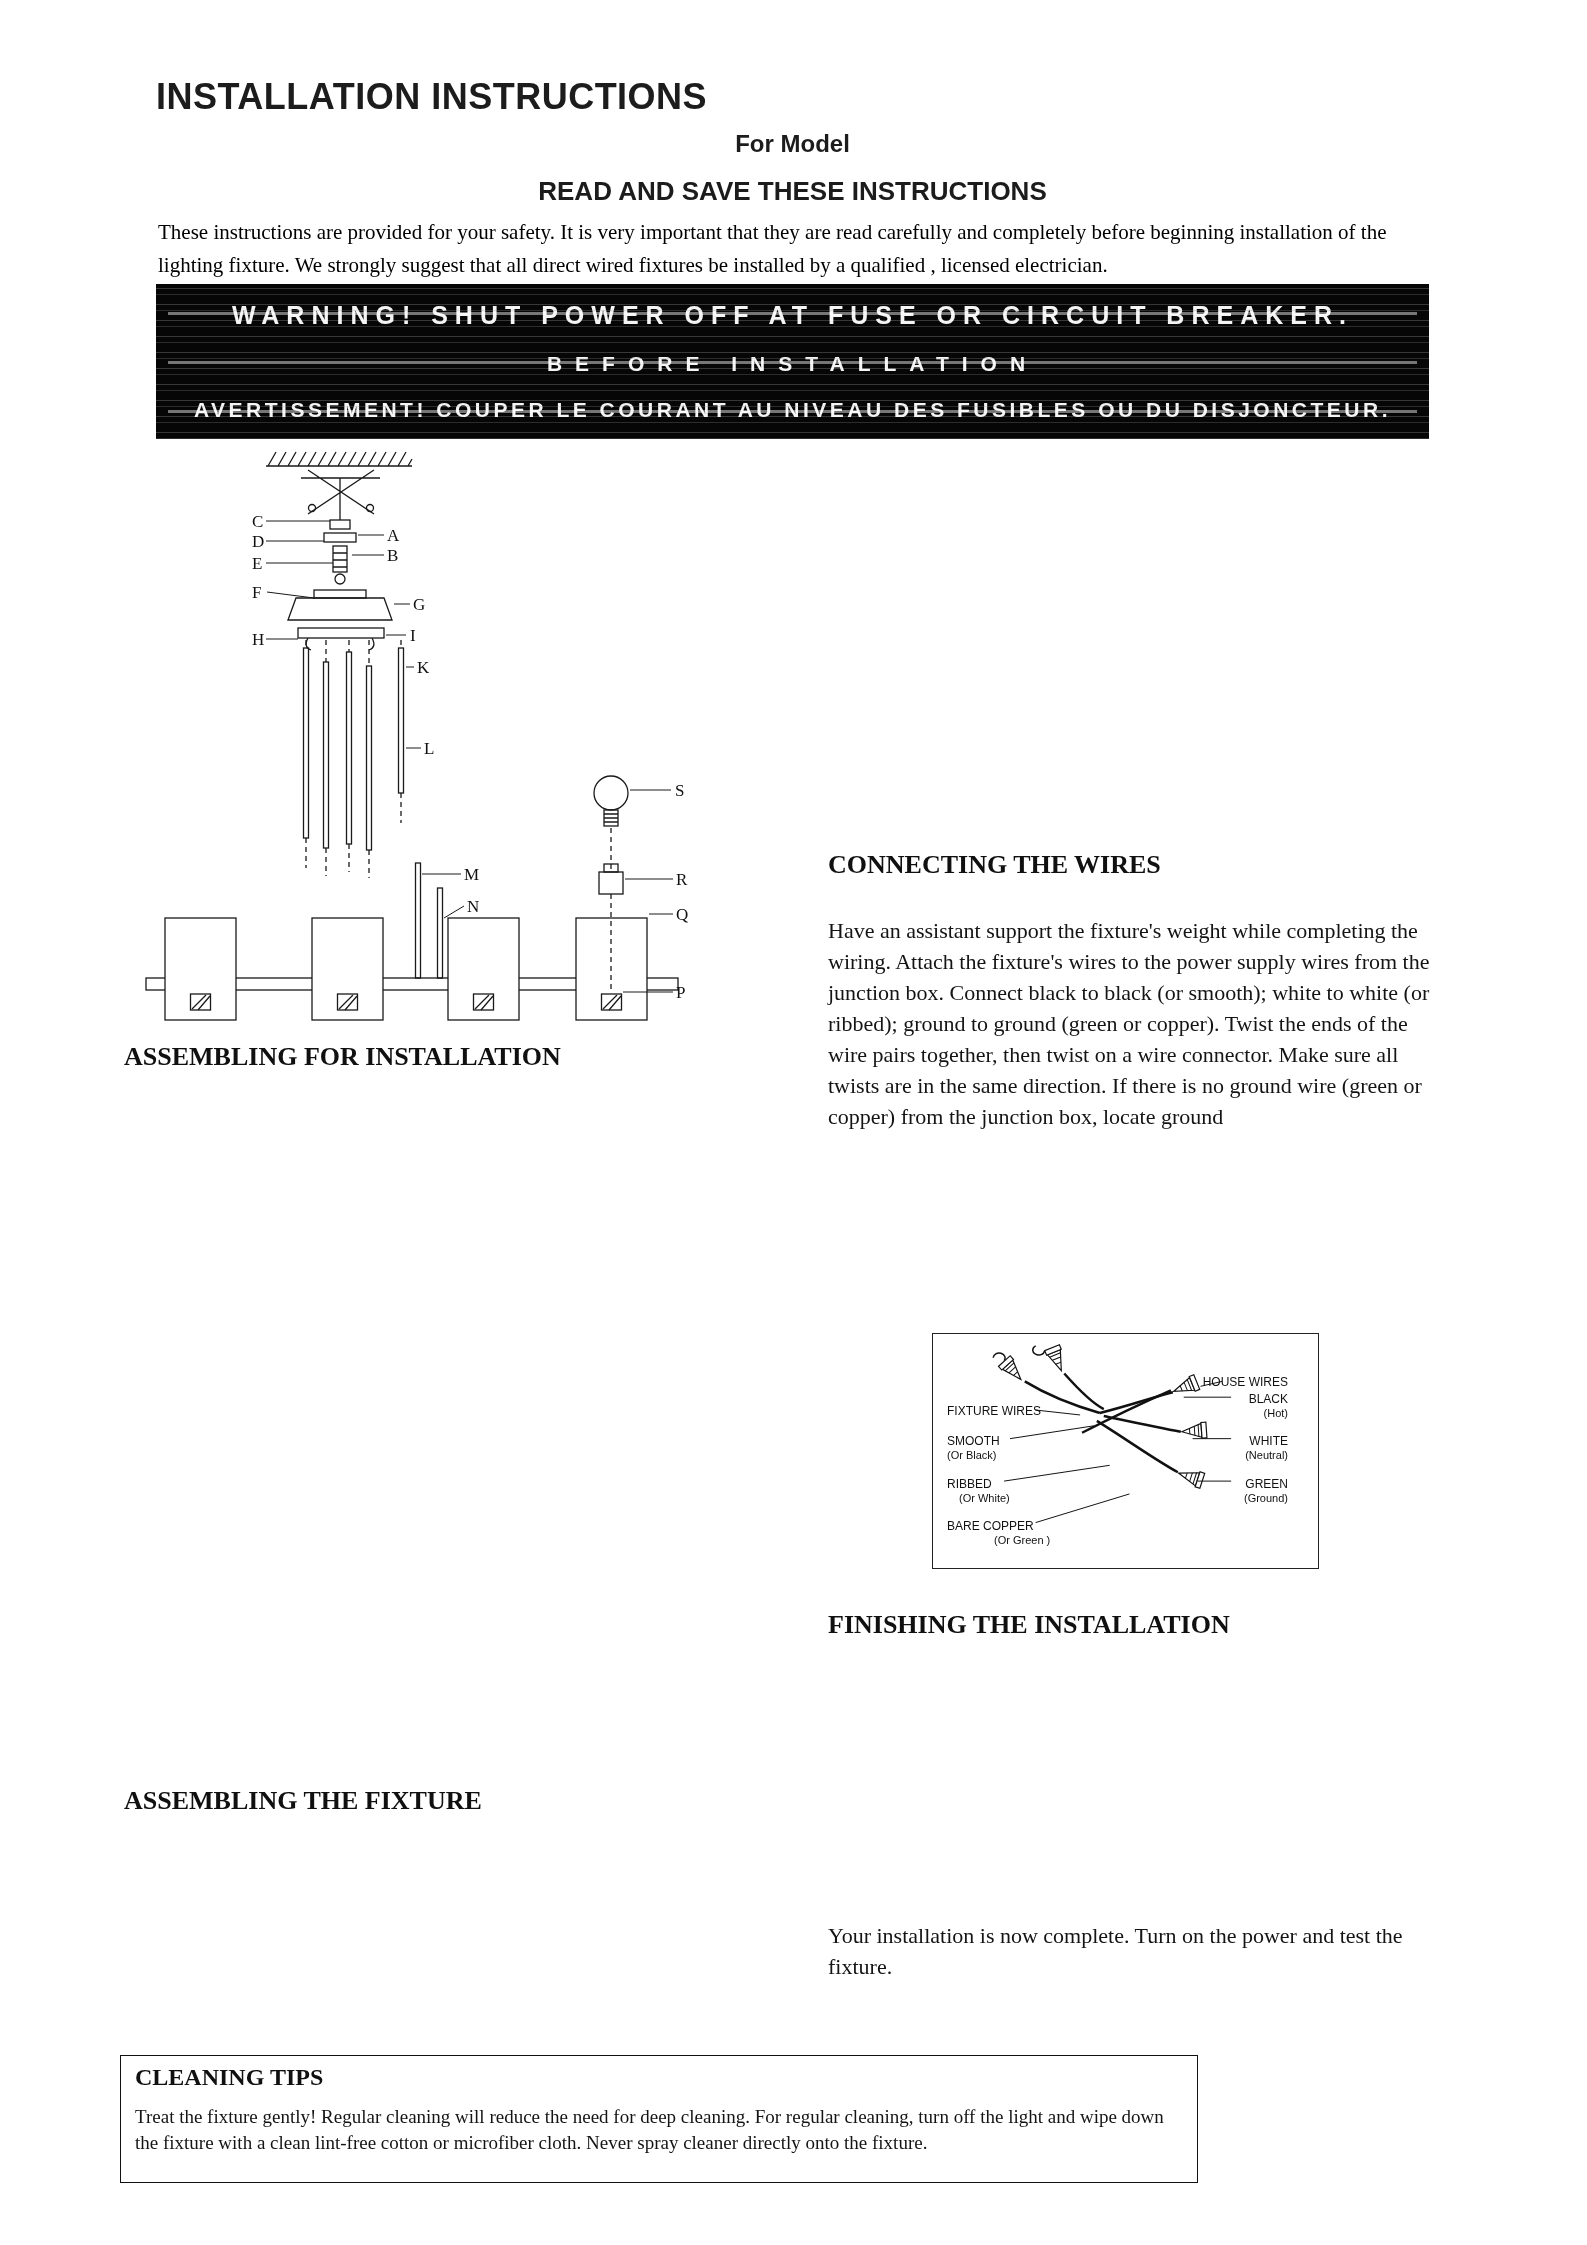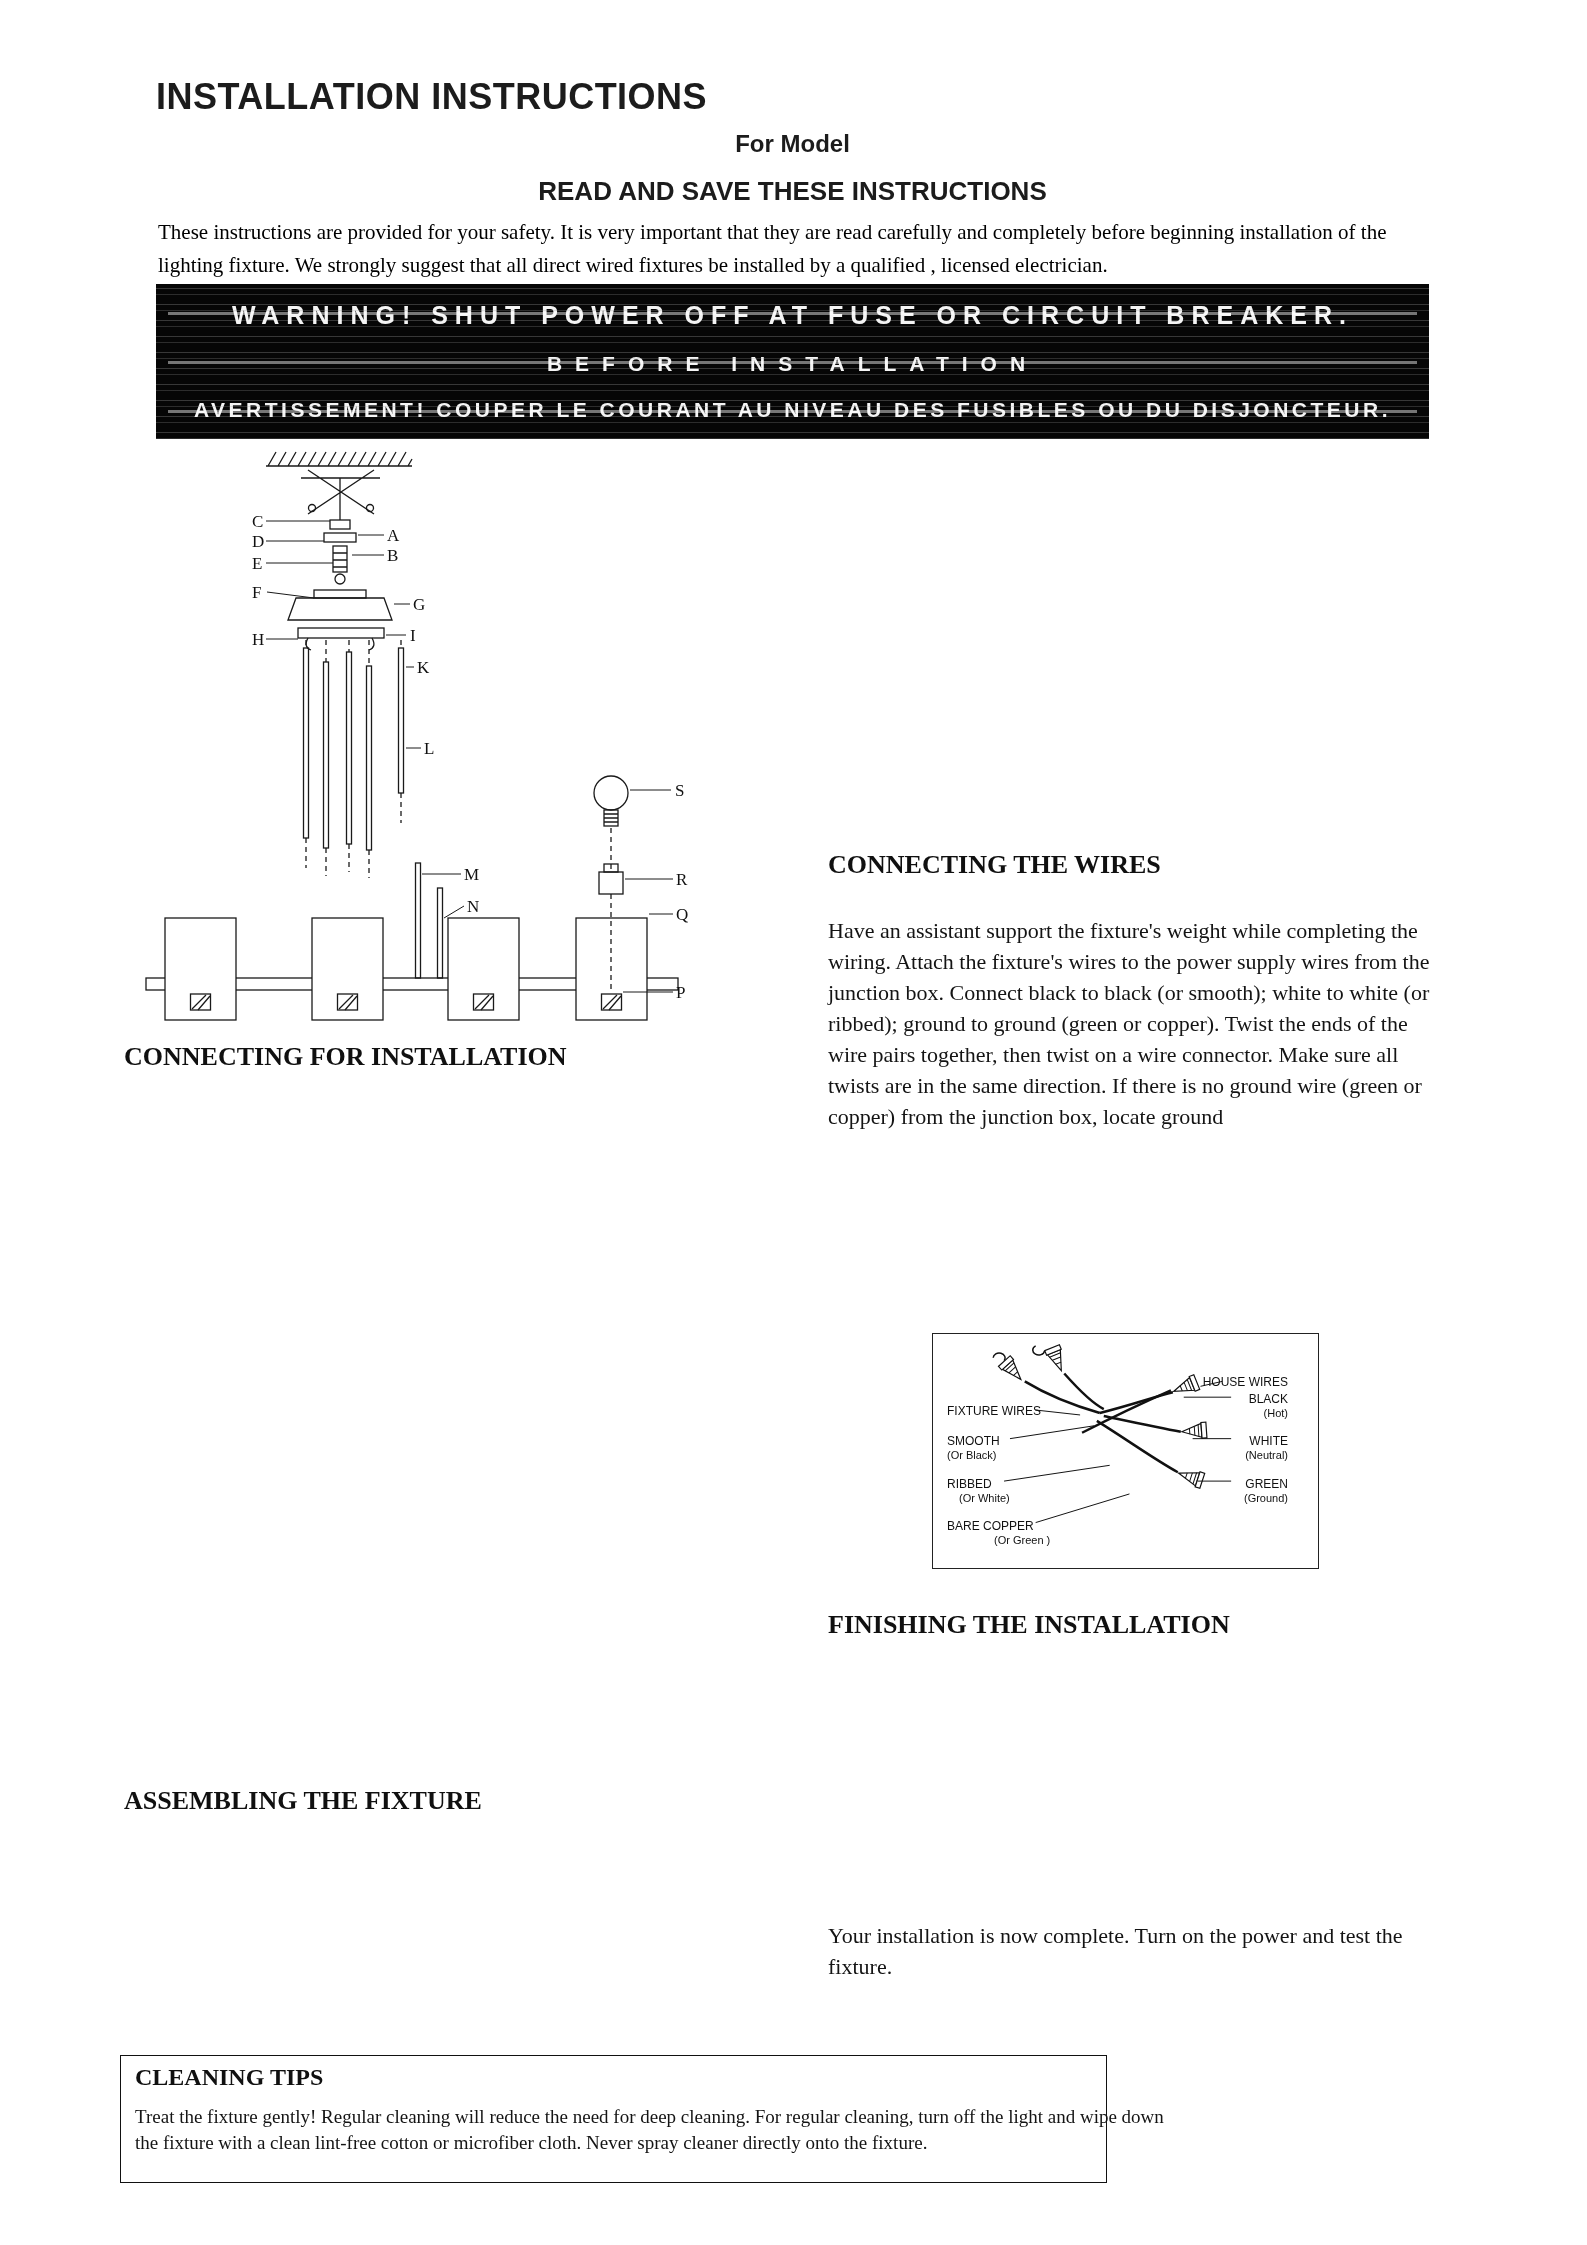--- a/index.html
+++ b/index.html
@@ -82,21 +82,21 @@
   }
   .wb-label{
     position:absolute;
     font-family:"Liberation Sans", sans-serif;
     font-size:12px; color:#111; white-space:nowrap;
   }
   .wb-sub{ font-size:11px; }
   .wb-right{ text-align:right; }
   
   .cleanbox{
-    left:120px; top:2055px; width:987px; height:128px;
+    left:120px; top:2055px; width:1078px; height:128px;
     border:1.6px solid #111; box-sizing:border-box; background:#fff;padding-left:32px;
   }
   .clean-title{
     position:absolute; left:14px; top:8px;
     font-weight:700; font-size:24px; color:#101010;
   }
   .clean-body{
     position:absolute; left:14px; top:48px; width:1040px;
     font-size:19px; line-height:26px; color:#141414;
   }
@@ -198,21 +198,21 @@
       <text x="306" y="306">L</text>
       <text x="346" y="432">M</text>
       <text x="349" y="464">N</text>
       <text x="557" y="348">S</text>
       <text x="558" y="437">R</text>
       <text x="558" y="472">Q</text>
       <text x="558" y="550">P</text>
     </g>
   </svg>
 
-  <div class="abs sec-h" style="left:124px; top:1042px;">CONNECTING FOR INSTALLATION</div>
+  <div class="abs sec-h" style="left:124px; top:1042px;">ASSEMBLING FOR INSTALLATION</div>
 
   <div class="abs sec-h" style="left:828px; top:850px;">CONNECTING THE WIRES</div>
   <div class="abs body-text" style="left:828px; top:915px; width:616px;">Have an assistant support the fixture's weight while completing the wiring. Attach the fixture's wires to the power supply wires from the junction box. Connect black to black (or smooth); white to white (or ribbed); ground to ground (green or copper). Twist the ends of the wire pairs together, then twist on a wire connector.  Make sure all twists are in the same direction. If there is no ground wire (green or copper) from the junction box, locate ground</div>
 
   <div class="abs wirebox">
     <svg viewBox="0 0 387 236" width="384" height="233" style="position:absolute;left:0;top:0;">
       <defs>
         <g id="wirenut">
           <path d="M0,0 L20,-7 L20,7 Z" fill="#fff" stroke="#111" stroke-width="1.2"></path>
           <rect x="20" y="-8" width="5" height="16" fill="#fff" stroke="#111" stroke-width="1.2"></rect>

